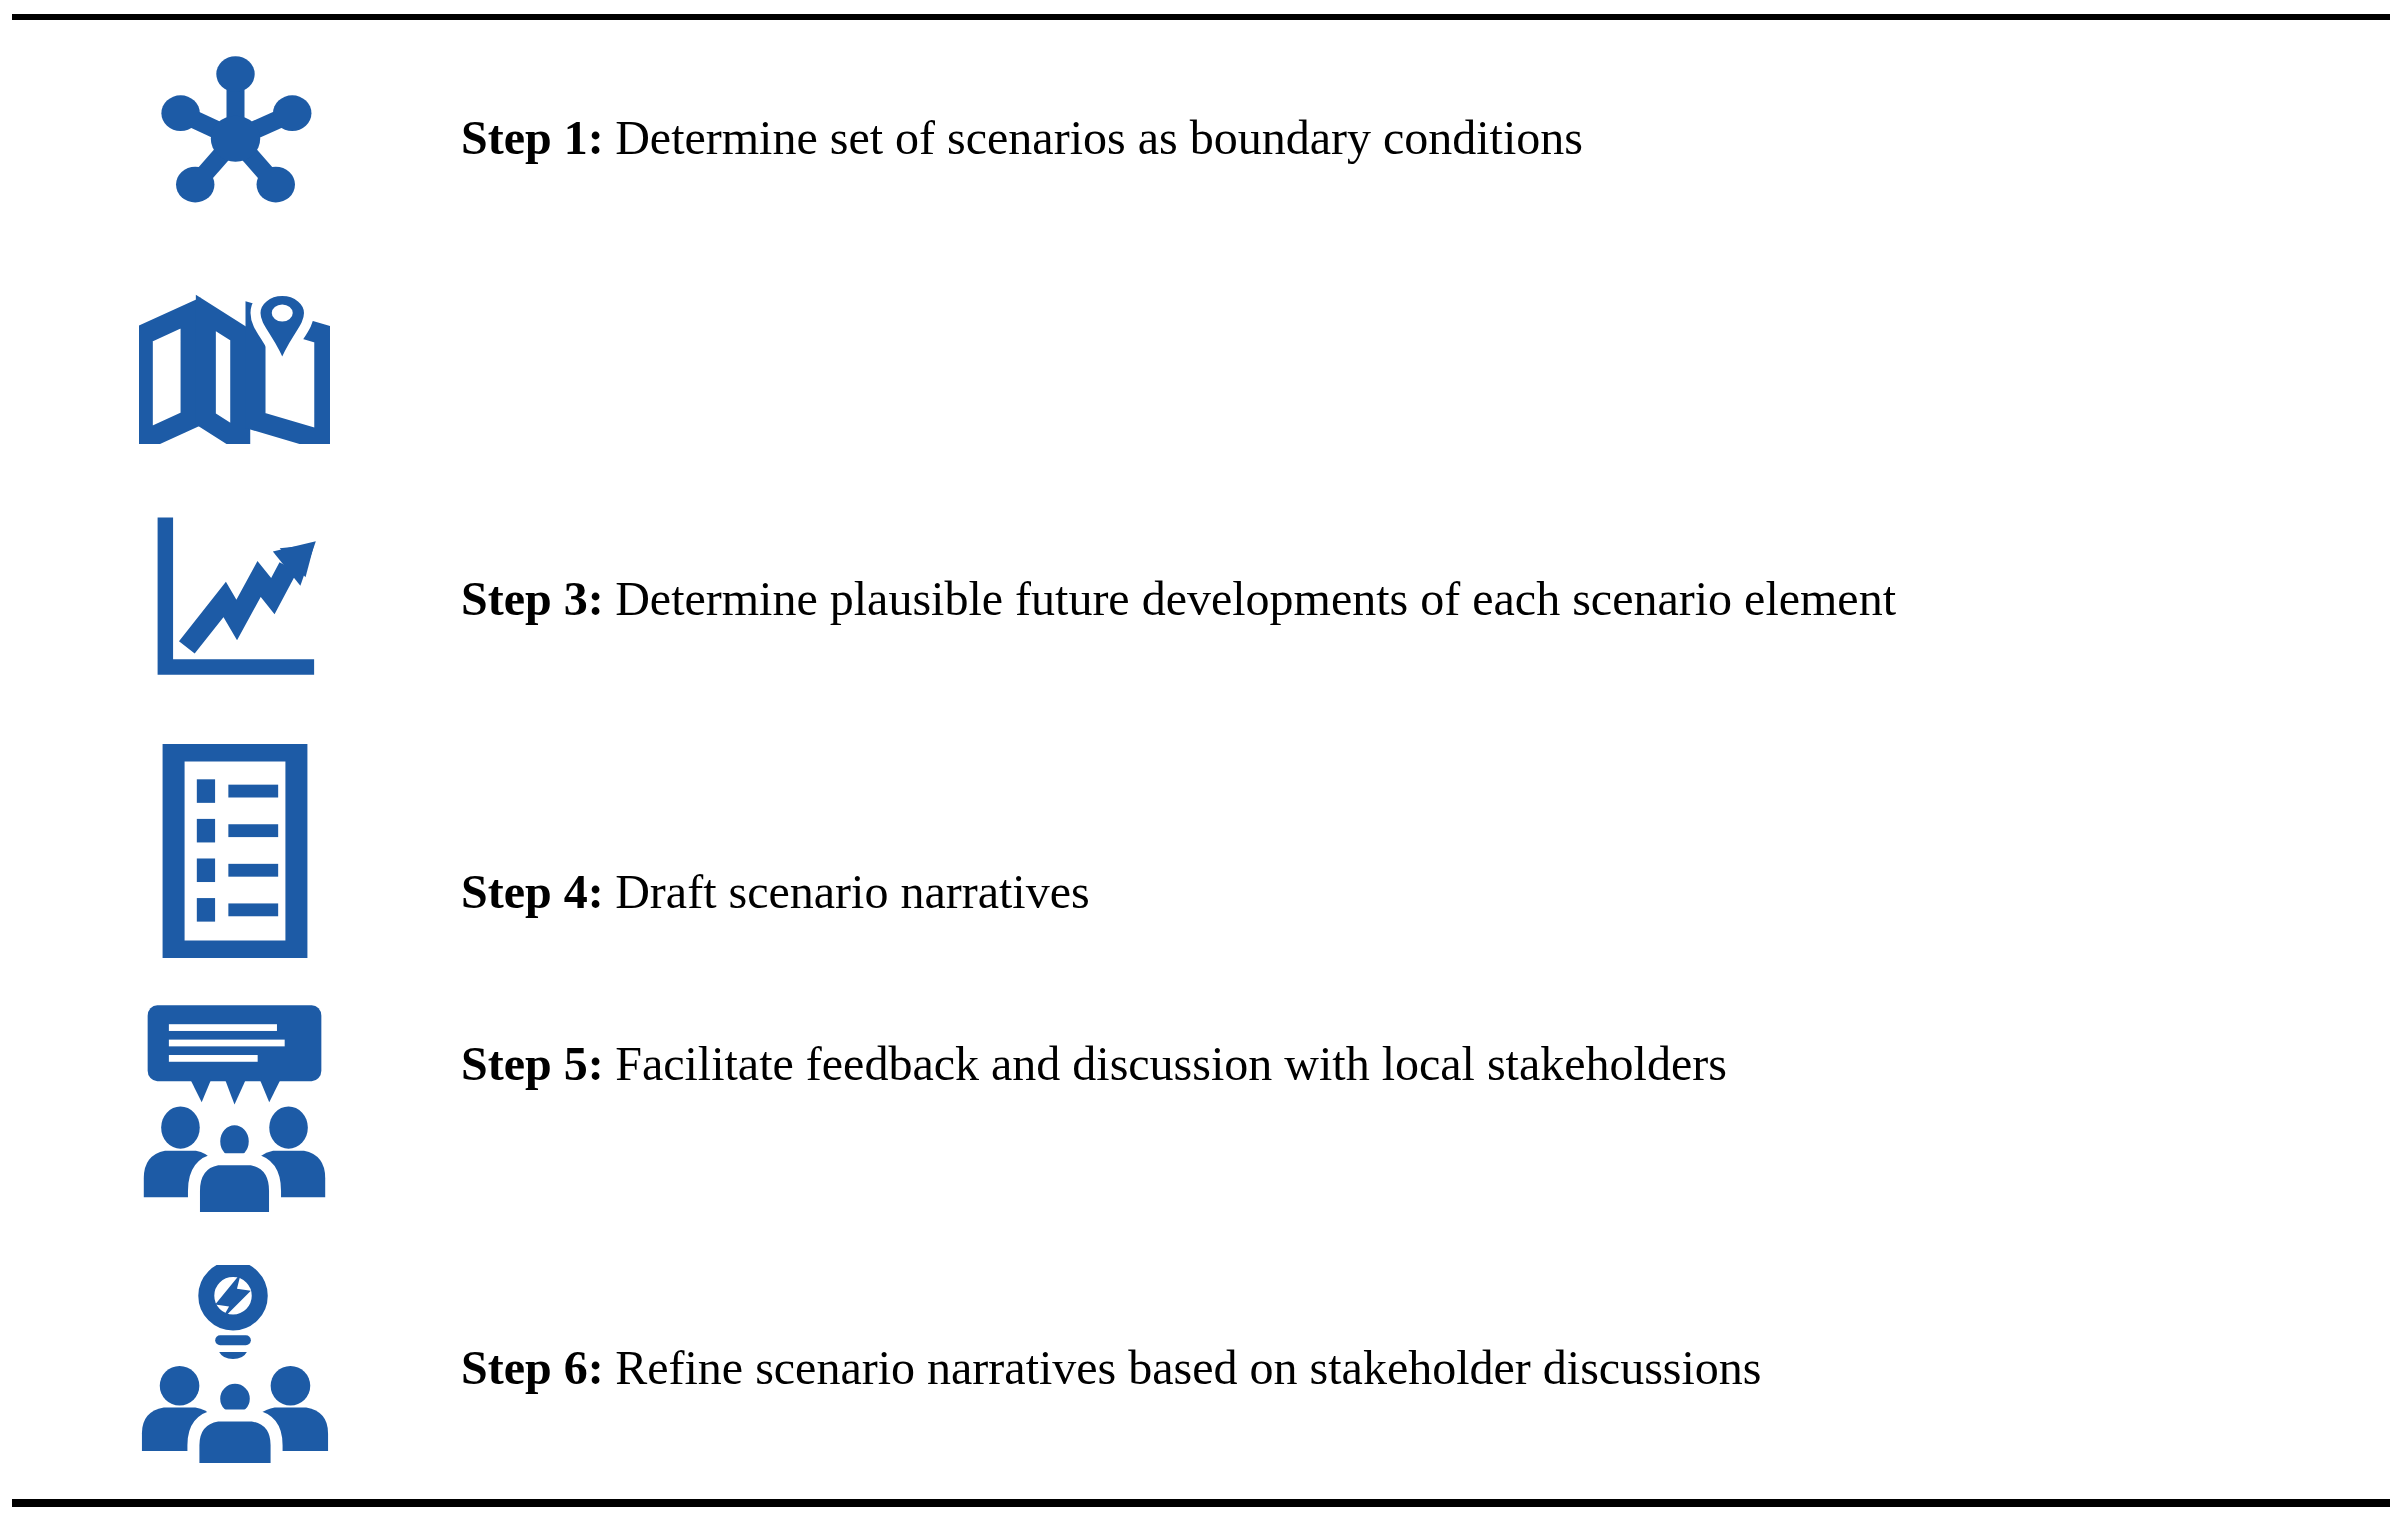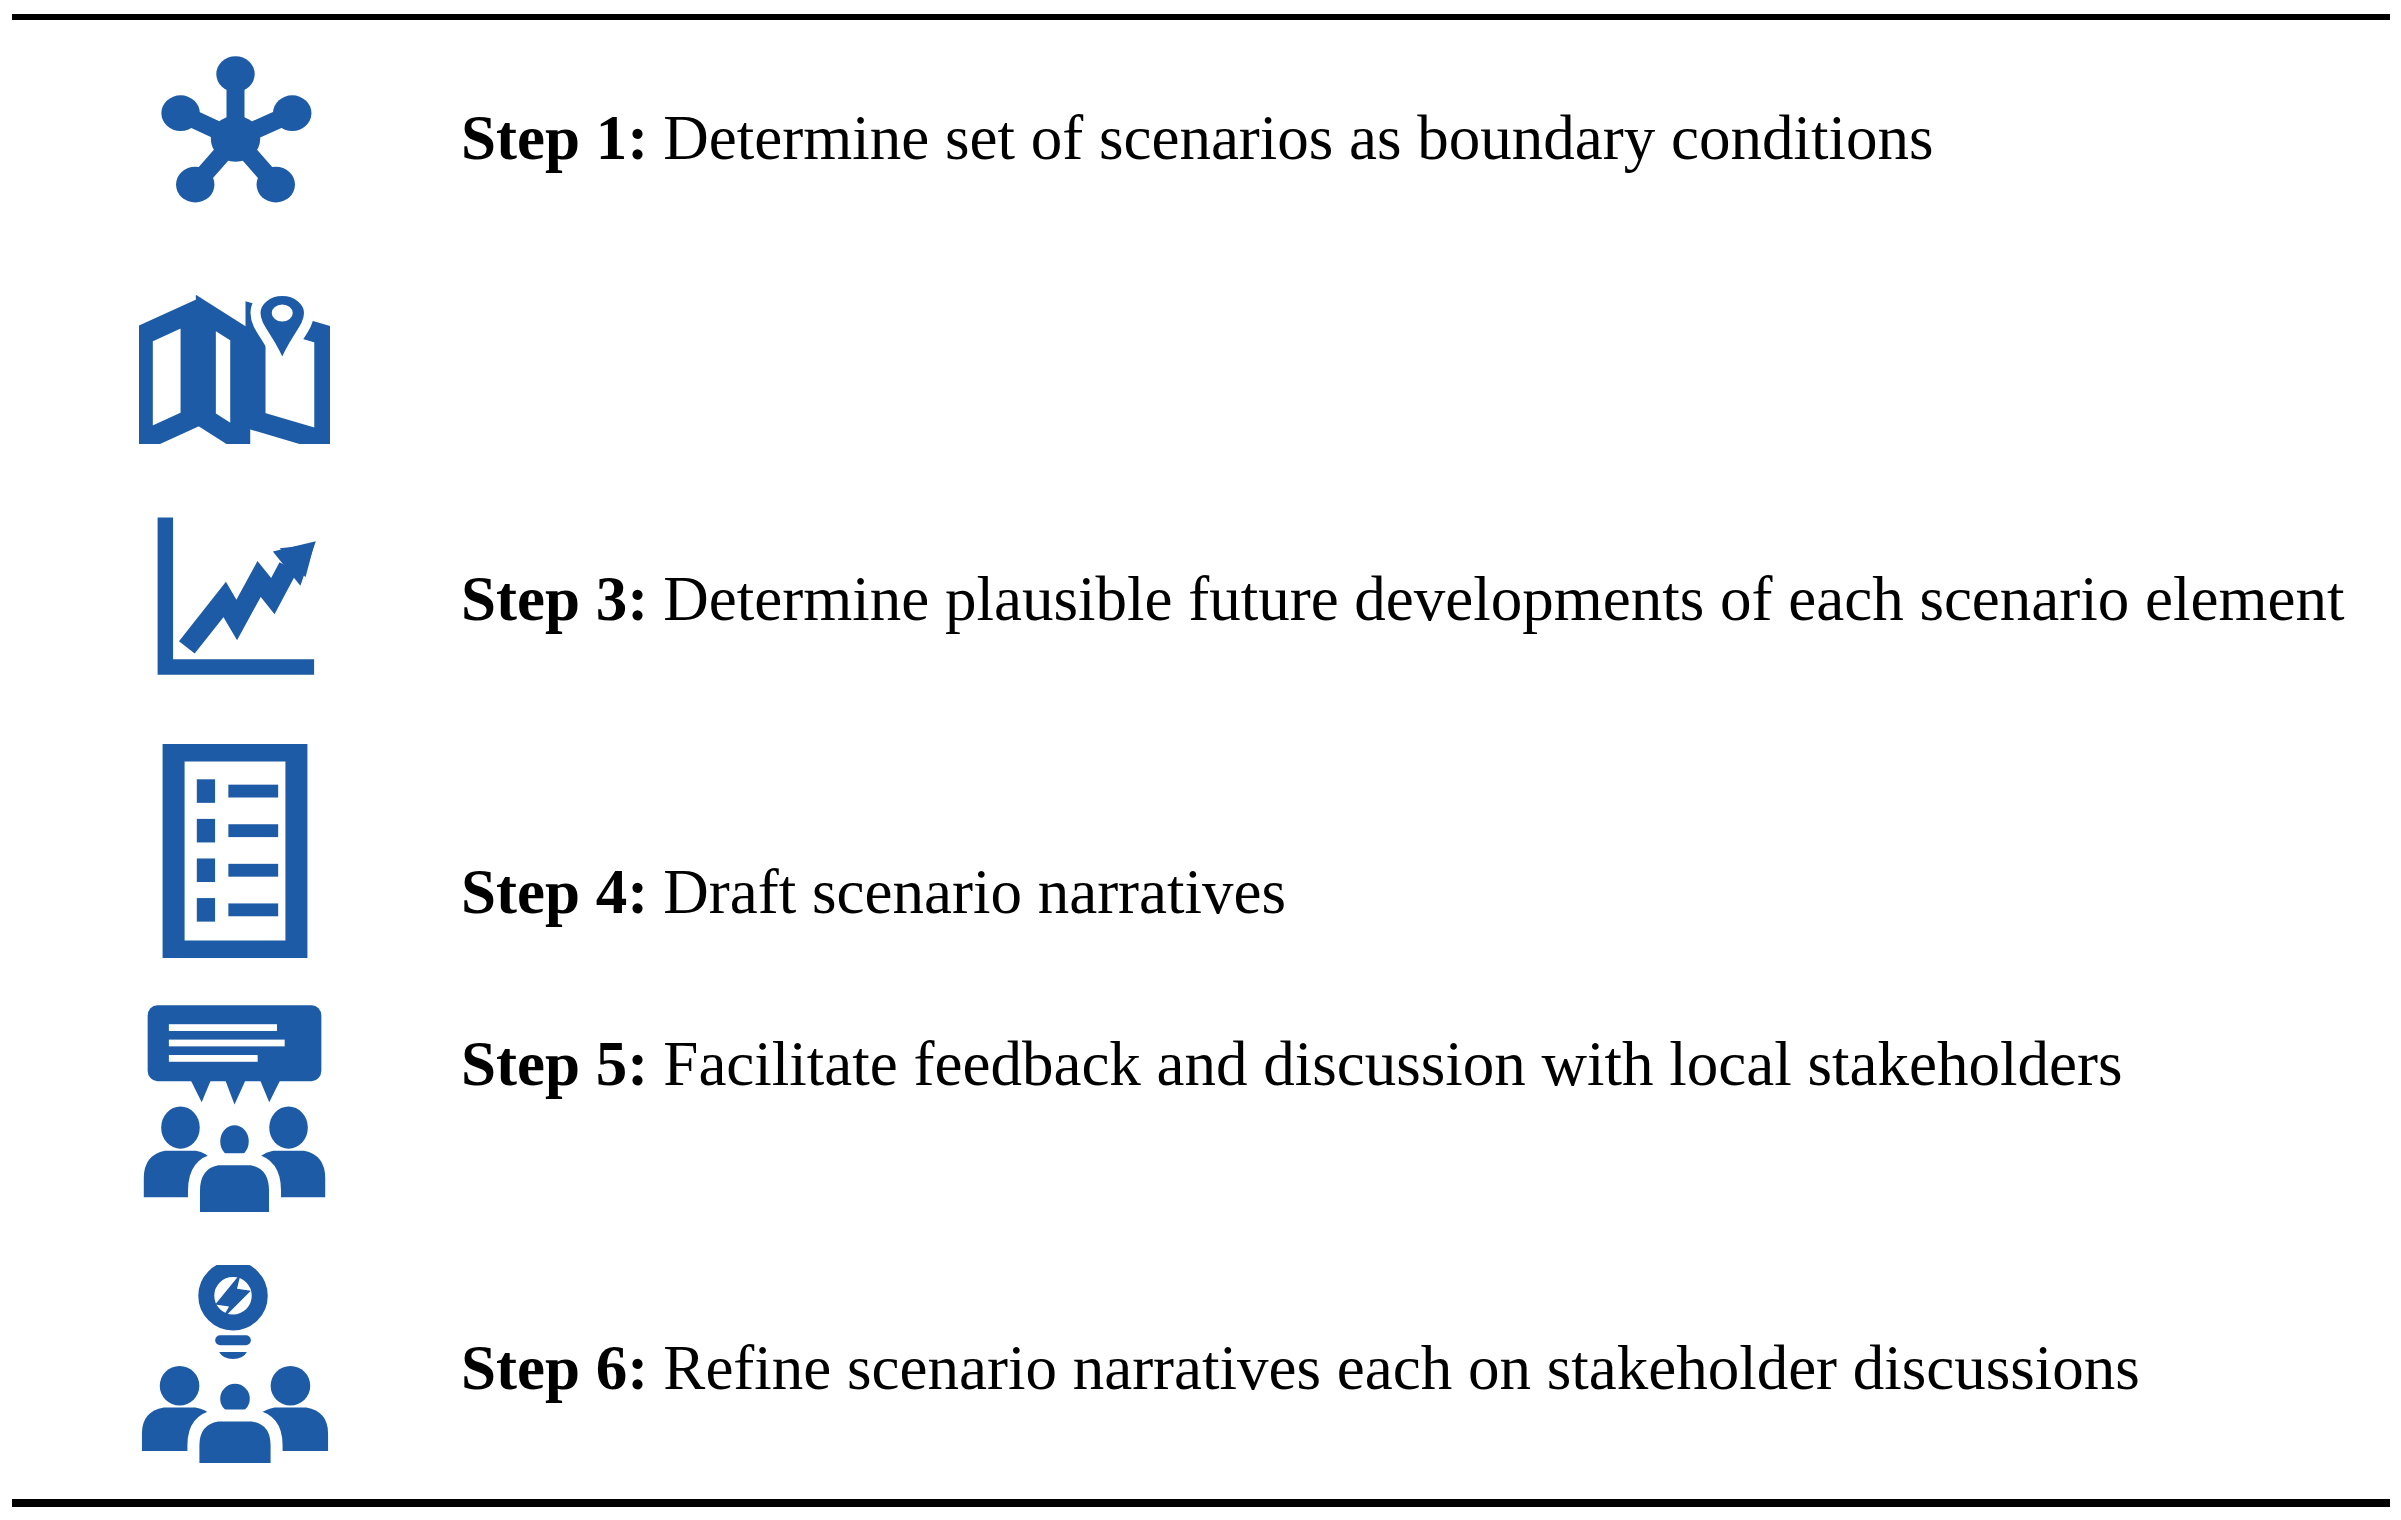--- a/index.html
+++ b/index.html
@@ -4,21 +4,21 @@
 <style>
   html,body{margin:0;padding:0;background:#fff;}
   .page{position:relative;width:2401px;height:1520px;background:var(--bg,#fff);
         font-family:"Liberation Serif",serif;color:var(--text-color,#000);overflow:hidden;}
   .rule{position:absolute;left:11.6px;width:2378px;background:var(--rule-color,#000);}
   .rule.top{top:14px;height:6.4px;}
   .rule.bottom{top:1499px;height:7.7px;}
   .icon-box{position:absolute;color:var(--icon-color,#1d5ba6);}
   .icon-box svg{display:block;width:100%;height:100%;}
   .step-text{position:absolute;left:461px;margin:0;transform:translateY(-50%);
-             font-size:63px;line-height:1.18;white-space:nowrap;}
+             font-size:48px;line-height:1.18;white-space:nowrap;}
   .step-label{font-weight:bold;margin-right:0.24em;}
   
   .i1{left:144px;top:52px;width:183px;height:170px;}
   .i2{left:139px;top:288px;width:191px;height:156px;}
   .i3{left:149px;top:514px;width:172px;height:171px;}
   .i4{left:152px;top:744px;width:166px;height:214px;}
   .i5{left:138px;top:1001px;width:193px;height:211px;}
   .i6{left:136px;top:1265px;width:198px;height:198px;}
   .t1{top:138px;} .t2{top:366px;} .t3{top:599px;}
   .t4{top:851px;margin-top:41px;} .t5{top:1064px;text-align:right;} .t6{top:1368px;}
@@ -129,18 +129,18 @@
         <circle cx="22" cy="61" r="10"></circle>
         <circle cx="78" cy="61" r="10"></circle>
         <path d="M3 94 L3 85 Q3 74 14 72 L30 72 Q41 74 41 85 L41 94 Z"></path>
         <path d="M59 94 L59 85 Q59 74 70 72 L86 72 Q97 74 97 85 L97 94 Z"></path>
       </g>
       <circle cx="50" cy="67.5" r="10.5" fill="currentColor" stroke="#ffffff" stroke-width="12" vector-effect="non-scaling-stroke"></circle>
       <path d="M29 107 L29 91 Q29 78 41 76 L59 76 Q71 78 71 91 L71 107 Z" fill="currentColor" stroke="#ffffff" stroke-width="12" vector-effect="non-scaling-stroke"></path>
     </svg>
   </div>
   <p class="step-text t6">
-    <span class="step-label">Step 6:</span><span class="step-desc">Refine scenario narratives each on stakeholder discussions</span>
+    <span class="step-label">Step 6:</span><span class="step-desc">Refine scenario narratives based on stakeholder discussions</span>
   </p>
 
   <div class="rule bottom"></div>
 </div>
 
 
 </body></html>

